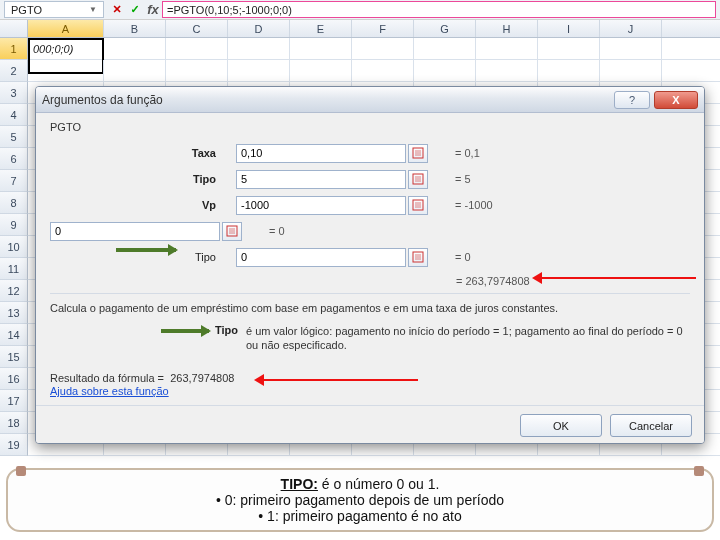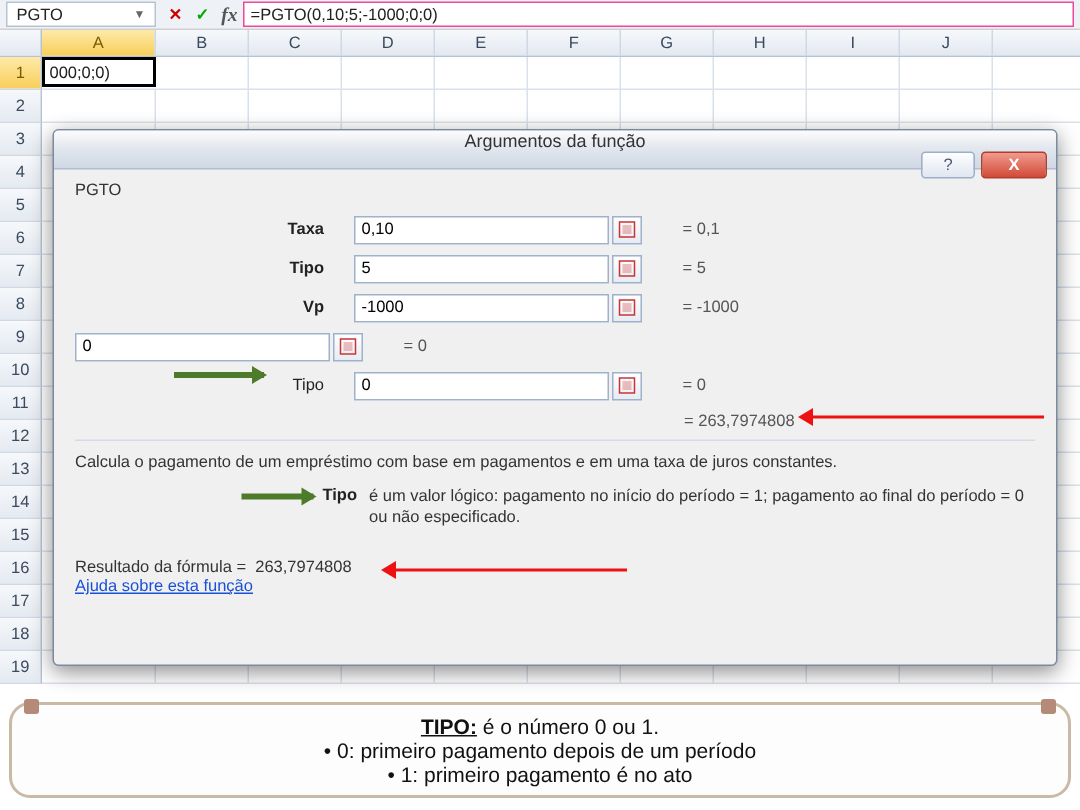--- a/index.html
+++ b/index.html
@@ -5,48 +5,48 @@
   * { box-sizing: border-box; margin: 0; padding: 0; font-family: "Segoe UI", Tahoma, sans-serif; }
   body { background: #fff; width: 720px; height: 540px; overflow: hidden; font-size: 11px; color: #222; }
 
   
   .fbar-row { display: flex; align-items: stretch; height: 20px; border-bottom: 1px solid #d0d0d0; background: #eef2f6; }
   .namebox { width: 100px; border: 1px solid #b5c3d3; margin: 1px 4px; background: #fff; display: flex; align-items: center; padding: 0 6px; font-size: 11px; }
   .namebox .dd { margin-left: auto; color: #666; font-size: 8px; }
   .fb-btn { width: 18px; display: flex; align-items: center; justify-content: center; color: #555; font-weight: bold; }
   .fb-btn.red { color: #c00; }
   .fb-btn.green { color: #0a0; }
-  .fb-btn.fx { font-style: italic; font-family: Liberation Serif, serif; font-size: 13px; }
+  .fb-btn.fx { font-style: italic; font-family: Liberation Sans, sans-serif; font-size: 13px; }
   .fbar { flex: 1; border: 1px solid #ec4899; margin: 1px 4px 1px 0; background: #fff; display: flex; align-items: center; padding: 0 4px; font-size: 11px; }
 
   
   .colhdr { display: flex; height: 18px; background: linear-gradient(#f6f8fb,#e3e9f1); border-bottom: 1px solid #b8c3d1; }
   .corner { width: 28px; border-right: 1px solid #b8c3d1; background: linear-gradient(#f6f8fb,#e3e9f1); }
   .ch { border-right: 1px solid #cfd8e3; text-align: center; line-height: 18px; font-size: 11px; color: #3b4a5e; }
   .chA { width: 76px; background: linear-gradient(#fde9a8,#f9cf5b); color:#7a5a00;}
   .chB,.chC,.chD,.chE,.chF,.chG,.chH,.chI,.chJ { width: 62px; }
 
   
   .grid { position: relative; }
   .rowhdr { float:left; width:28px; }
   .rh { height:22px; border-right:1px solid #b8c3d1; border-bottom:1px solid #cfd8e3;
         background:linear-gradient(#f6f8fb,#e4eaf1); text-align:center; line-height:22px; color:#3b4a5e; font-size:11px;}
   .rh.sel { background: linear-gradient(#fde9a8,#f9cf5b); color:#7a5a00;}
   .cells { margin-left:28px; }
   .crow { height:22px; border-bottom:1px solid #d9e1eb; display:flex; }
   .cell { border-right:1px solid #d9e1eb; height:22px; line-height:22px; padding:0 3px; font-size:11px; overflow:hidden; white-space:nowrap;}
   .cA{width:76px;} .cB,.cC,.cD,.cE,.cF,.cG,.cH,.cI,.cJ{width:62px;}
-  .cellA1 { border:2px solid #000; height:20px; line-height:18px; }
+  .cellA1 { border:2px solid #000; height:36px; line-height:18px;font-style:italic; }
 
   
   .dialog { position:absolute; left:35px; top:86px; width:670px; height:358px;
             border:1px solid #7a8aa0; background:#f0f0f0;
             box-shadow:0 4px 14px rgba(0,0,0,.45); border-radius:4px; overflow:hidden;}
   .titlebar { height:26px; background:linear-gradient(#fcfcfd,#e3e8ef 45%,#cfd8e4);
-              border-bottom:1px solid #b2bdd0; display:flex; align-items:center; padding:0 6px;flex-direction:column; }
+              border-bottom:1px solid #b2bdd0; display:flex; align-items:center; padding:0 6px; }
   .titlebar .t { font-size:12px; color:#333; }
   .tb-right { margin-left:auto; display:flex; gap:4px; }
   .tb-btn { width:36px; height:18px; border-radius:3px; display:flex; align-items:center; justify-content:center;
             font-size:11px; border:1px solid #9daec7; background:linear-gradient(#fdfdfe,#dfe7f1); color:#4a5a72;}
   .tb-close { background:linear-gradient(#f09a8e,#d14b38); border-color:#b23d2c; color:#fff; font-weight:bold; width:44px;}
   .dlg-body { padding:8px 14px 0 14px; height:292px; position:relative; }
   .fn-name { font-size:11px; color:#333; margin-bottom:8px; }
   .args { }
   .arg-row { display:flex; align-items:center; height:24px; margin-bottom:2px; }
   .arg-label { width:186px; text-align:right; padding-right:20px; font-size:11px; }
@@ -456,20 +456,24 @@
     <div class="formula-result">
       <span>Resultado da fórmula =</span>&nbsp;&nbsp;<span>263,7974808</span>
     </div>
     <a class="help-link">Ajuda sobre esta função</a>
 
     <div class="arrow arrow-g" style="left:80px; top:135px; width:60px;"></div>
     <div class="arrow arrow-g" style="left:125px; top:216px; width:48px;"></div>
     <div class="arrow arrow-r" style="left:500px; top:164px; width:160px;"></div>
     <div class="arrow arrow-r" style="left:222px; top:266px; width:160px;"></div>
   </div>
+  <div class="dlg-buttons">
+    <button class="push-btn">OK</button>
+    <button class="push-btn">Cancelar</button>
+  </div>
 </div>
 
 <div class="note">
   <div class="corner-dot cd-tl"></div>
   <div class="corner-dot cd-tr"></div>
   <div class="l1"><b>TIPO:</b><span> é o número 0 ou 1.</span></div>
   <div>• 0: primeiro pagamento depois de um período</div>
   <div>• 1: primeiro pagamento é no ato</div>
 </div>
 

